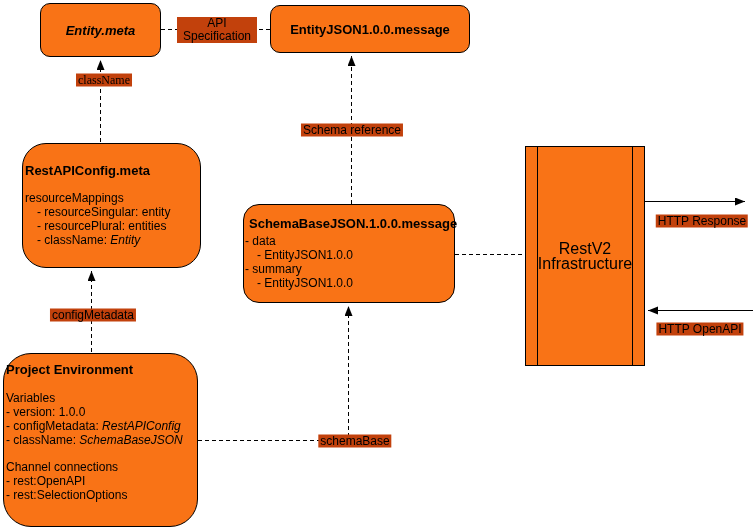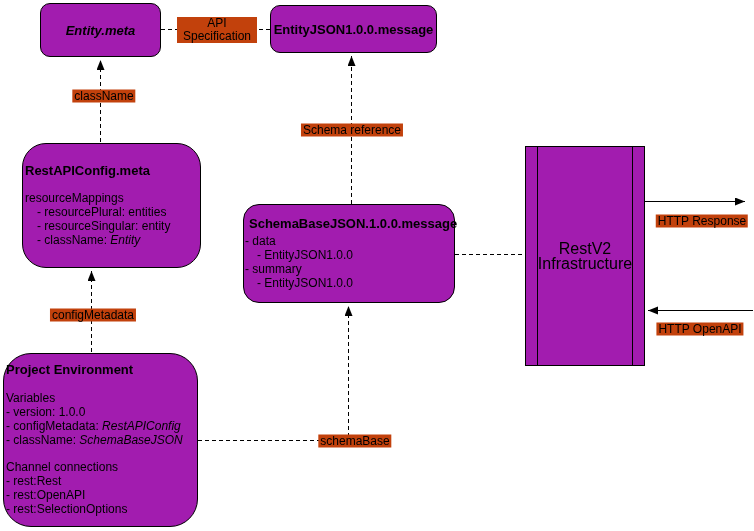--- a/index.html
+++ b/index.html
@@ -1,21 +1,21 @@
 <!DOCTYPE html>
 <html><head>
 <meta charset="utf-8">
 <style>
   html,body { margin:0; padding:0; background:#ffffff; }
   .stage {
     position:relative; width:754px; height:531px; background:#ffffff;
     font-family:"Liberation Sans", sans-serif; color:#000000; overflow:hidden;
   }
   .node {
-    position:absolute; background:#a21caf; border:1px solid #000000;
+    position:absolute; background:#f97316; border:1px solid #000000;
     box-sizing:border-box;
   }
   .center-node {
     display:flex; align-items:center; justify-content:center;
     text-align:center; font-weight:bold; font-size:13px; line-height:15px;
   }
   .node-title { font-weight:bold; font-size:13px; line-height:14px; white-space:pre; }
   .line { font-size:12px; line-height:14px; white-space:pre; }
   .indent { padding-left:12px; }
   .it { font-style:italic; }
@@ -23,37 +23,37 @@
     position:absolute; transform:translate(-50%,-50%);
     background:#c2410c; font-size:12px; line-height:13px;
     text-align:center; padding:0 2px; white-space:nowrap;
   }
   .edge-label.wrap { white-space:normal; }
   .vbar { position:absolute; top:0; bottom:0; width:1px; background:#000000; }
   #edges { position:absolute; left:0; top:0; pointer-events:none; }
 
   
   #entity-meta        { left:40px;  top:3px;   width:121px; height:54px;  border-radius:10px; font-style:italic; }
-  #entity-json        { left:270px; top:5px;   width:167px; height:48px;  border-radius:10px; }
+  #entity-json        { left:270px; top:5px;   width:200px; height:48px;  border-radius:10px; }
   #rest-api-config    { left:22px;  top:143px; width:179px; height:125px; border-radius:24px; padding:20px 2px 0 2px; }
   #rest-api-config .node-body { margin-top:13px; }
   #schema-base-json   { left:243px; top:204px; width:212px; height:99px;  border-radius:16px; padding:12px 1px 0 1px; }
   #schema-base-json .node-title { margin-left:4px; }
   #schema-base-json .node-body { margin-top:3px; }
   #project-env        { left:3px;   top:353px; width:195px; height:174px; border-radius:28px; padding:9px 2px 0 2px; }
   .section { margin-top:14px; }
   #project-env .channels { margin-top:13px; }
   #restv2             { left:525px; top:146px; width:120px; height:220px; display:flex; align-items:center; justify-content:center; }
   #restv2 .restv2-label { width:100px; text-align:center; font-size:16px; line-height:15px; }
   #restv2 .vbar.left  { left:11px; }
   #restv2 .vbar.right { right:11px; }
 
   
   #label-api-spec      { left:217px; top:30px;  width:76px; }
-  #label-classname     { left:104px; top:96px;  }
+  #label-classname     { left:104px; top:80px;font-family:Liberation Serif, serif;  }
   #label-schema-ref    { left:352px; top:130px; }
   #label-configmeta    { left:93px;  top:315px; }
   #label-schemabase    { left:355px; top:441px; }
   #label-http-response { left:702px; top:221px; }
   #label-http-request  { left:700px; top:329px; }
 </style>
 </head>
 <body>
 
 <div class="stage">
@@ -63,22 +63,22 @@
   </div>
 
   <div class="node center-node" id="entity-json">
     <span>EntityJSON1.0.0.message</span>
   </div>
 
   <div class="node" id="rest-api-config">
     <div class="node-title">RestAPIConfig.meta</div>
     <div class="node-body">
       <div class="line"><span>resourceMappings</span></div>
+      <div class="line indent"><span>- resourceSingular: entity</span></div>
       <div class="line indent"><span>- resourcePlural: entities</span></div>
-      <div class="line indent"><span>- resourceSingular: entity</span></div>
       <div class="line indent"><span>- className: </span><span class="it">Entity</span></div>
     </div>
   </div>
 
   <div class="node" id="schema-base-json">
     <div class="node-title">SchemaBaseJSON.1.0.0.message</div>
     <div class="node-body">
       <div class="line"><span>- data</span></div>
       <div class="line indent"><span>- EntityJSON1.0.0</span></div>
       <div class="line"><span>- summary</span></div>
@@ -95,21 +95,20 @@
   <div class="node" id="project-env">
     <div class="node-title">Project Environment</div>
     <div class="section variables">
       <div class="line">Variables</div>
       <div class="line"><span>- version: 1.0.0</span></div>
       <div class="line"><span>- configMetadata: </span><span class="it">RestAPIConfig</span></div>
       <div class="line"><span>- className: </span><span class="it">SchemaBaseJSON</span></div>
     </div>
     <div class="section channels">
       <div class="line">Channel connections</div>
-      <div class="line"><span>- rest:Rest</span></div>
       <div class="line"><span>- rest:OpenAPI</span></div>
       <div class="line"><span>- rest:SelectionOptions</span></div>
     </div>
   </div>
 
   <svg id="edges" width="754" height="531" viewBox="0 0 754 531">
     <defs>
       <marker id="arrow" markerUnits="userSpaceOnUse" markerWidth="11" markerHeight="9" refX="10" refY="4" orient="auto">
         <path d="M0,0 L10,4 L0,8 Z" fill="#000000"></path>
       </marker>

